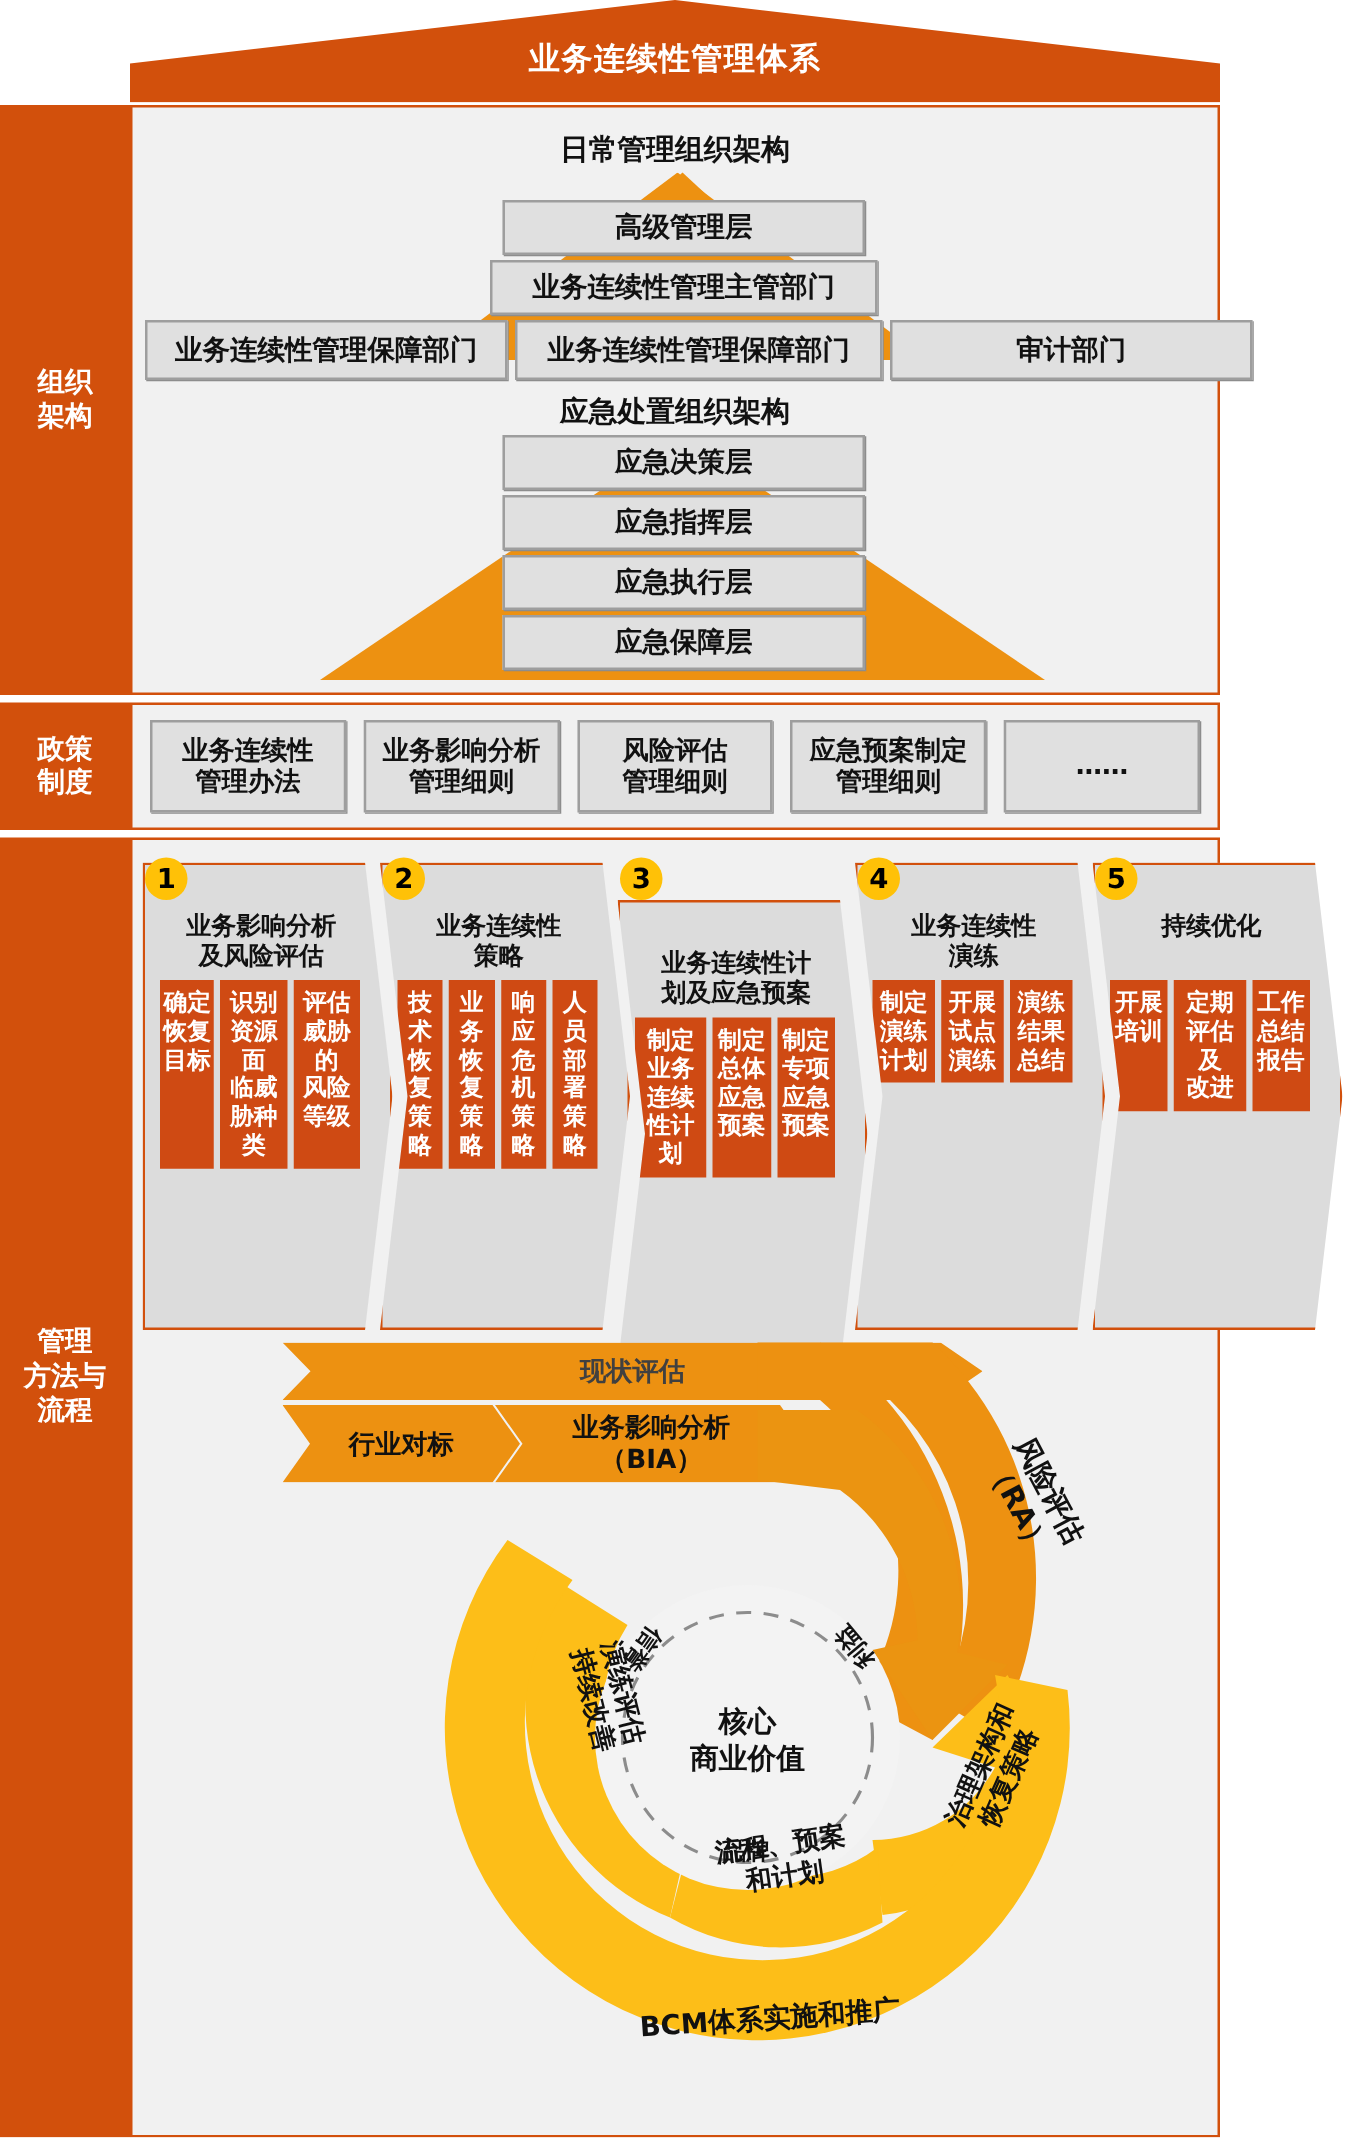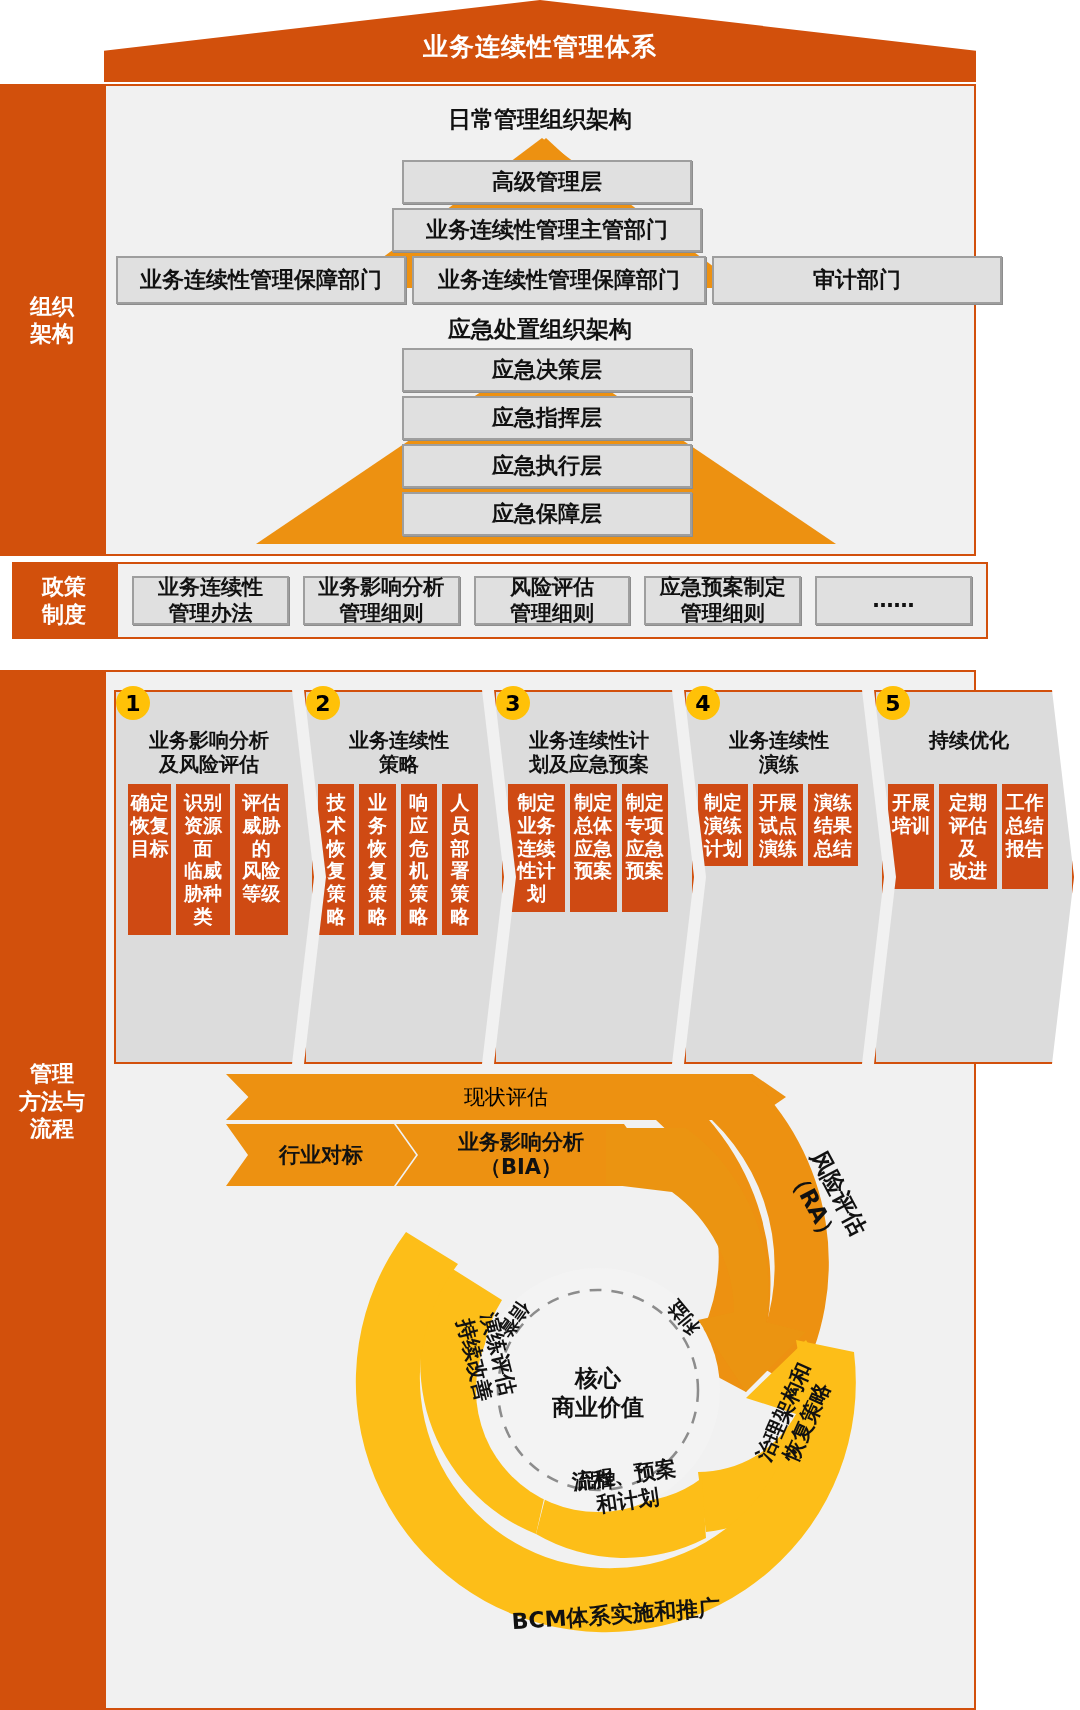--- a/index.html
+++ b/index.html
@@ -23,21 +23,21 @@
   
   #band-org{left:0;top:84px;width:976px;height:472px;}
   .sec-title{position:absolute;width:100%;text-align:center;font-size:23px;
     font-weight:bold;color:#111;}
   .boxrow{position:absolute;display:flex;gap:6px;}
   .gbox{background:#E0E0E0;border:2px solid #9E9E9E;box-shadow:1px 1px 0 #8d8d8d;
     display:flex;align-items:center;justify-content:center;color:#111;
     font-size:22px;font-weight:bold;white-space:nowrap;}
 
   
-  #band-policy{left:12px;top:562px;width:976px;height:77px;}
+  #band-policy{left:0;top:562px;width:976px;height:102px;}
   .policy-row{position:absolute;left:14px;top:12px;right:14px;bottom:12px;
     display:flex;gap:14px;}
   .policy-box{flex:1;background:#E0E0E0;border:2px solid #9E9E9E;
     box-shadow:1px 1px 0 #8d8d8d;display:flex;flex-direction:column;
     align-items:center;justify-content:center;font-size:21px;font-weight:bold;
     color:#111;line-height:1.2;}
   .policy-box span{display:block;}
 
   
   #band-method{left:0;top:670px;width:976px;height:1040px;}
@@ -51,21 +51,21 @@
     display:flex;gap:5px;}
   .chev-item{background:#CF4A13;color:#fff;font-size:19px;font-weight:bold;
     text-align:center;line-height:1.2;padding:7px 2px;}
   .badge{position:absolute;width:34px;height:34px;border-radius:50%;
     background:#FFC107;color:#000;font-size:22px;font-weight:bold;
     display:flex;align-items:center;justify-content:center;z-index:6;}
 
   
   .arrow-top{position:absolute;left:120px;top:402px;width:560px;height:46px;
     background:#ED9111;display:flex;align-items:center;justify-content:center;
-    color:#000000;font-size:21px;font-weight:normal;
+    color:#404040;font-size:21px;font-weight:bold;
     clip-path:polygon(0 0, 94% 0, 100% 50%, 94% 100%, 0 100%, 4% 50%);}
   .arrow-row2{position:absolute;left:120px;top:452px;height:62px;display:flex;}
   .arw{background:#ED9111;display:flex;align-items:center;justify-content:center;
     color:#111;font-size:21px;font-weight:bold;line-height:1.18;text-align:center;
     clip-path:polygon(0 0, calc(100% - 22px) 0, 100% 50%, calc(100% - 22px) 100%, 0 100%, 22px 50%);
     margin-right:-20px;}
   .arw:first-child{clip-path:polygon(0 0, calc(100% - 22px) 0, 100% 50%, calc(100% - 22px) 100%, 0 100%, 22px 50%);}
   .svgwrap{position:absolute;left:0;top:0;}
 
   .rot{position:absolute;transform-origin:center center;font-weight:bold;color:#111;}
@@ -169,21 +169,21 @@
           <div class="chev" style="left: 190px; width: 196px; clip-path: polygon(0px 0px, calc(100% - 22px) 0px, 100% 50%, calc(100% - 22px) 100%, 0px 100%, 22px 50%);">
             <div class="chev-title">业务连续性<br>策略</div>
             <div class="chev-items">
               <div class="chev-item">技术恢复<br>策略</div>
               <div class="chev-item">业务恢复<br>策略</div>
               <div class="chev-item">响应危机<br>策略</div>
               <div class="chev-item">人员部署<br>策略</div>
             </div>
           </div>
           <div class="badge" style="left: 192px; top: -4px;">2</div>
-          <div class="chev" style="left: 380px; width: 196px; clip-path: polygon(0px 0px, calc(100% - 22px) 0px, 100% 50%, calc(100% - 22px) 100%, 0px 100%, 22px 50%);">
+          <div class="chev" style="left: 380px; width: 196px; clip-path: polygon(0px 0px, calc(100% - 22px) 0px, 100% 50%, calc(100% - 22px) 100%, 0px 100%, 22px 50%); margin-top: 30px;">
             <div class="chev-title">业务连续性计<br>划及应急预案</div>
             <div class="chev-items">
               <div class="chev-item">制定业务<br>连续性计划</div>
               <div class="chev-item">制定总体<br>应急预案</div>
               <div class="chev-item">制定专项<br>应急预案</div>
             </div>
           </div>
           <div class="badge" style="left: 382px; top: -4px;">3</div>
           <div class="chev" style="left: 570px; width: 196px; clip-path: polygon(0px 0px, calc(100% - 22px) 0px, 100% 50%, calc(100% - 22px) 100%, 0px 100%, 22px 50%);">
             <div class="chev-title">业务连续性<br>演练</div>

